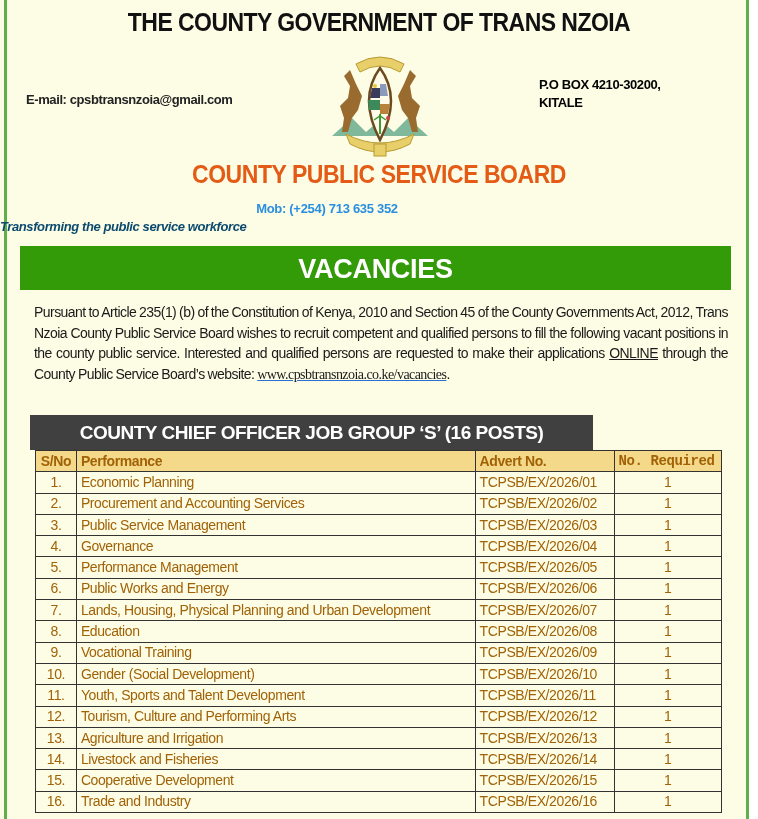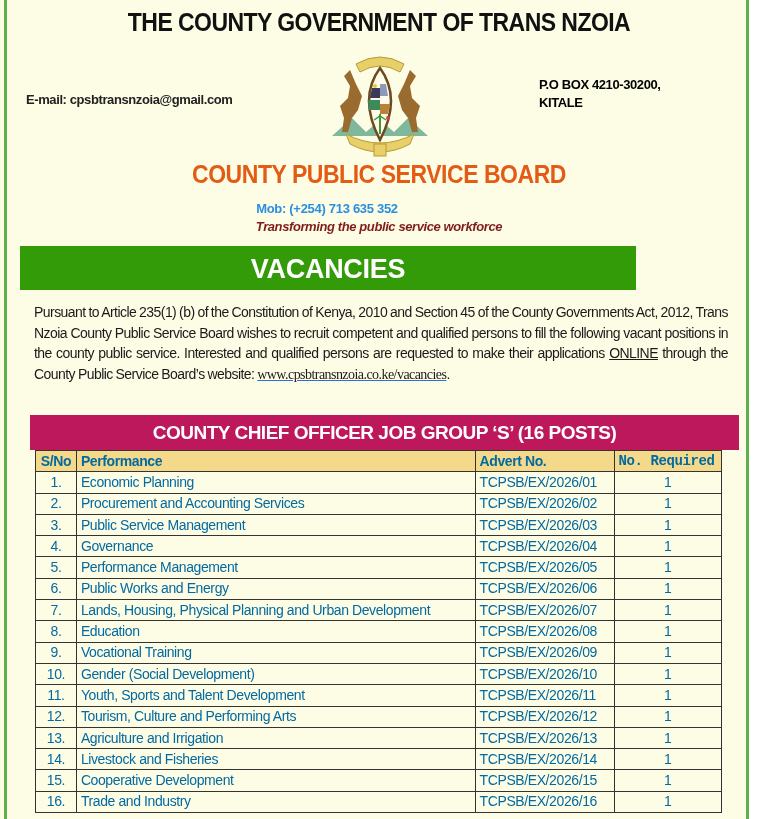--- a/index.html
+++ b/index.html
@@ -36,44 +36,44 @@
   .board {
     position: absolute; left: 0; top: 160px; width: 758px; text-align: center;
     font-size: 25px; font-weight: bold; color: #e35b14; letter-spacing: -0.5px;
     transform: scaleX(0.92); transform-origin: center;
   }
   .mob {
     position: absolute; left: 0; top: 201px; width: 654px; text-align: center;
     font-size: 13px; font-weight: bold; color: #2a8fe0; letter-spacing: -0.3px;
   }
   .tagline {
-    position: absolute; left: 0; top: 219px; width: 758px; text-align: center;
-    font-size: 13px; font-weight: bold; font-style: italic; color: #7f1d1d; letter-spacing: -0.4px;
+    position: absolute; left: 0; top: 219px; width: 758px; text-align: left;
+    font-size: 13px; font-weight: bold; font-style: italic; color: #0c4a6e; letter-spacing: -0.4px;
   }
   .vac-bar {
-    position: absolute; left: 20px; top: 246px; width: 616px; height: 44px;
+    position: absolute; left: 20px; top: 246px; width: 711px; height: 44px;
     background: #339a08; color: #fff; text-align: center;
     font-size: 27px; font-weight: bold; line-height: 46px; letter-spacing: -0.3px;
   }
   .intro {
     position: absolute; left: 34px; top: 302px; width: 694px;
     font-size: 14px; line-height: 20.5px; color: #1a1a1a; text-align: justify;
     letter-spacing: -0.55px; word-spacing: -0.5px;
   }
   .intro u { text-decoration: underline; }
   .intro .link { text-decoration: underline; text-decoration-color: #2a6fd6; font-family: Liberation Serif, serif; }
 
   .tbl-bar {
-    position: absolute; left: 30px; top: 415px; width: 709px; height: 35px;
-    background: #be185d; color: #fff; text-align: center;
+    position: absolute; left: 30px; top: 415px; width: 563px; height: 35px;
+    background: #404040; color: #fff; text-align: center;
     font-size: 19px; font-weight: bold; line-height: 36px; letter-spacing: -0.5px;
   }
   table.vac {
     position: absolute; left: 35px; top: 450px; width: 687px;
-    border-collapse: collapse; font-size: 14px; color: #0369a1;
+    border-collapse: collapse; font-size: 14px; color: #a16207;
     letter-spacing: -0.4px;
   }
   table.vac th, table.vac td {
     border: 1px solid #333; padding: 0 4px; height: 20.3px; line-height: 19px;
     white-space: nowrap;
   }
   table.vac thead th {
     background: #f5d98a; font-weight: bold; text-align: left;
   }
   table.vac thead th.c-sn { text-align: center; padding: 0 2px; }

